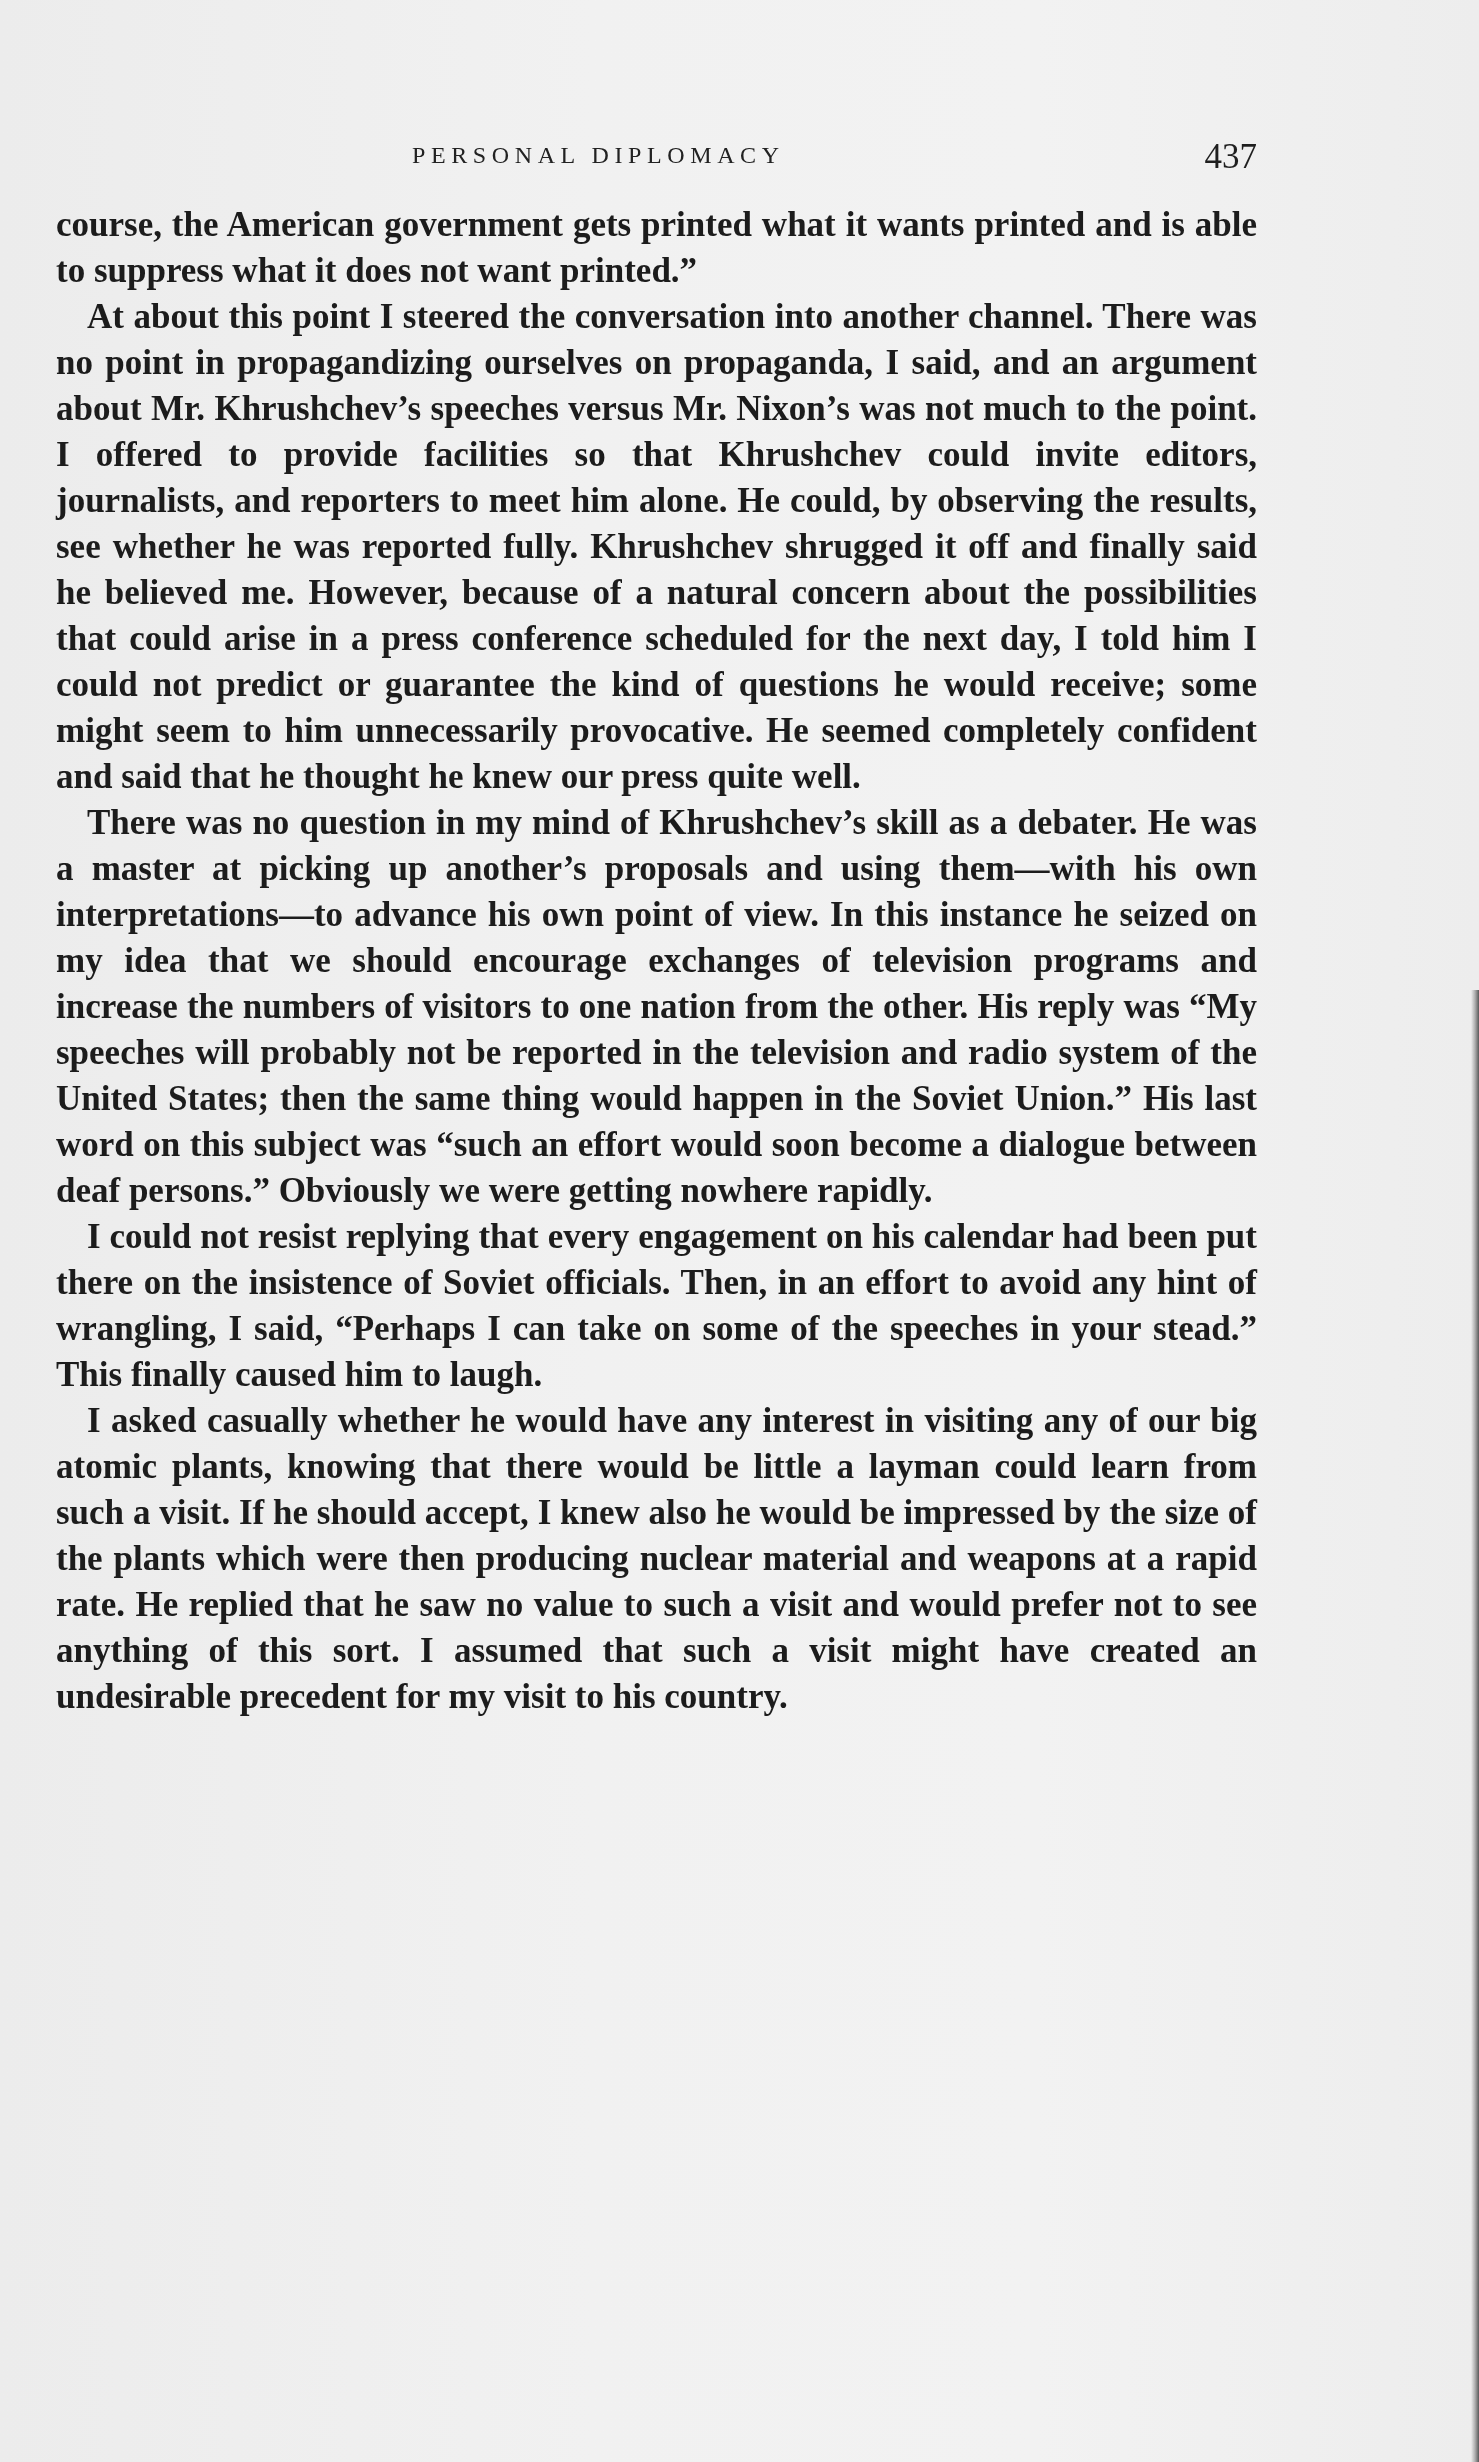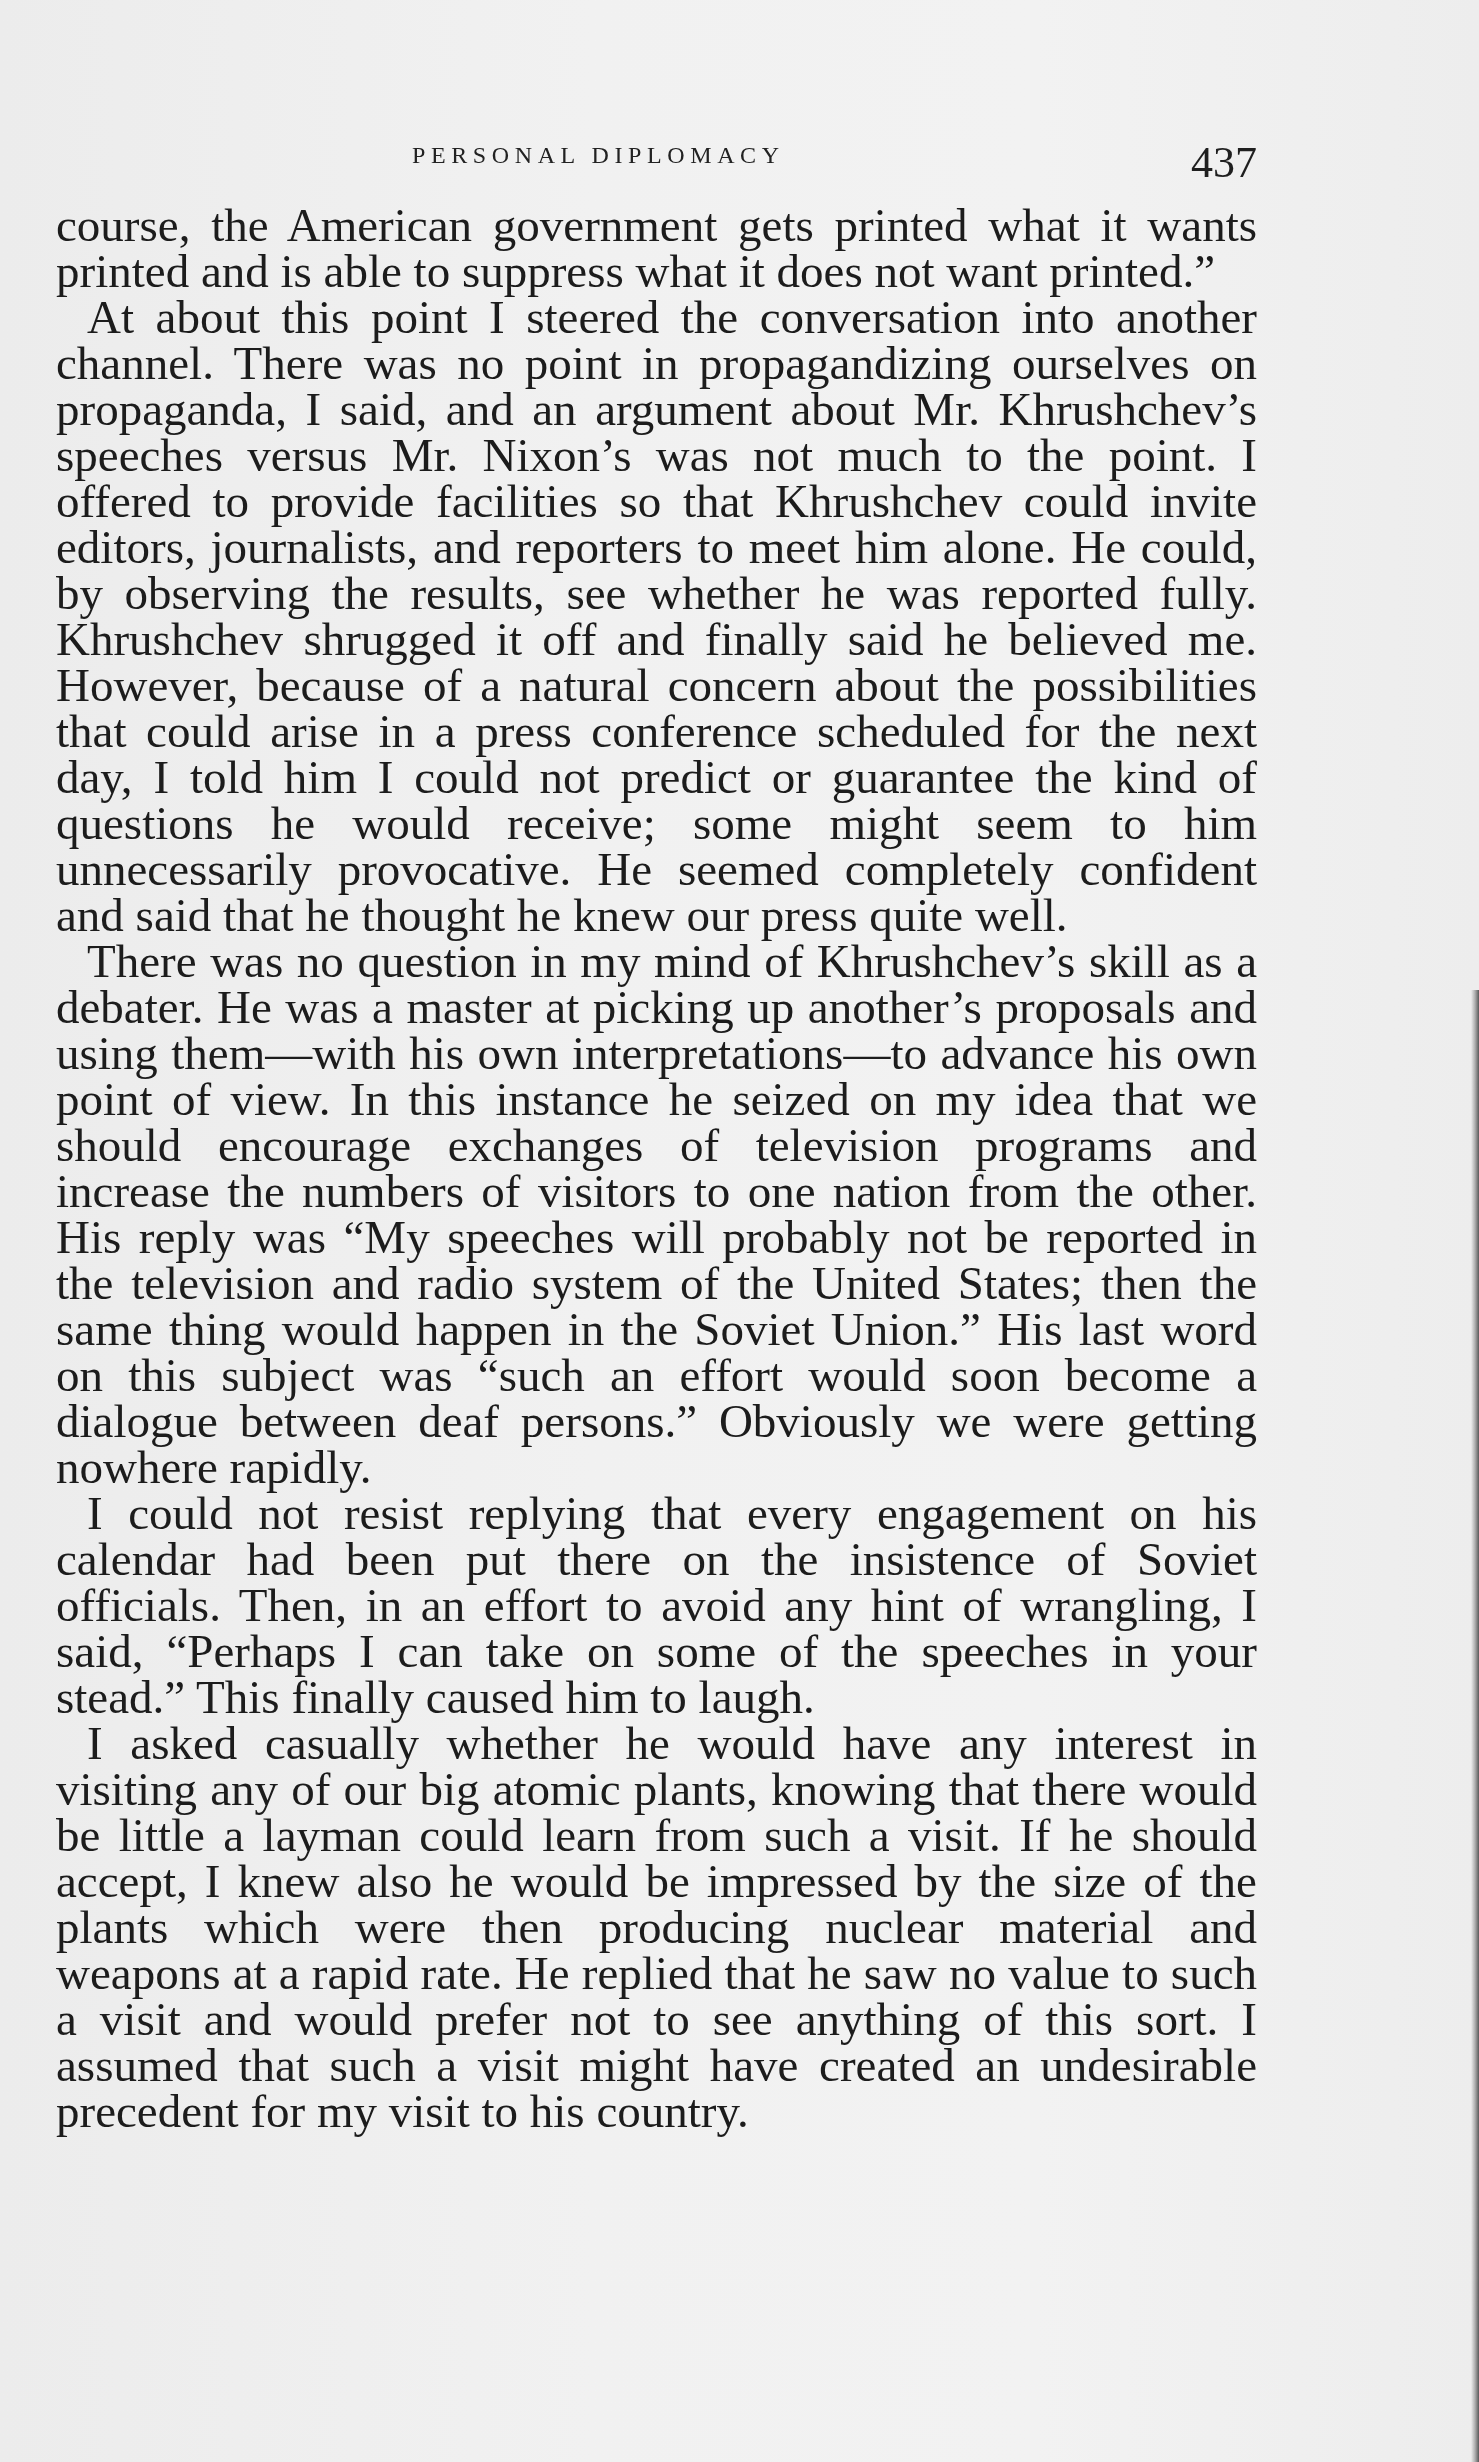--- a/index.html
+++ b/index.html
@@ -42,32 +42,33 @@
       left: 356px;
       top: 5.4px;
       font-size: 24px;
       letter-spacing: 5.6px;
       color: #222;
     }
     .page-number {
       position: absolute;
       right: 0;
       top: 0;
-      font-size: 44px;
+      font-size: 35px;
       color: #1f1f1f;
     }
     .body-text {
       position: absolute;
       left: 56px;
       top: 202px;
       width: 1201px;
-      font-size: 47px;
+      font-size: 35px;
       line-height: 46px;
       text-align: justify;
       hyphens: manual;
+      font-weight: bold;
     }
     .body-text p {
       margin: 0;
       text-indent: 31px;
     }
     .body-text p.continued {
       text-indent: 0;
     }
   </style>
 </head>

